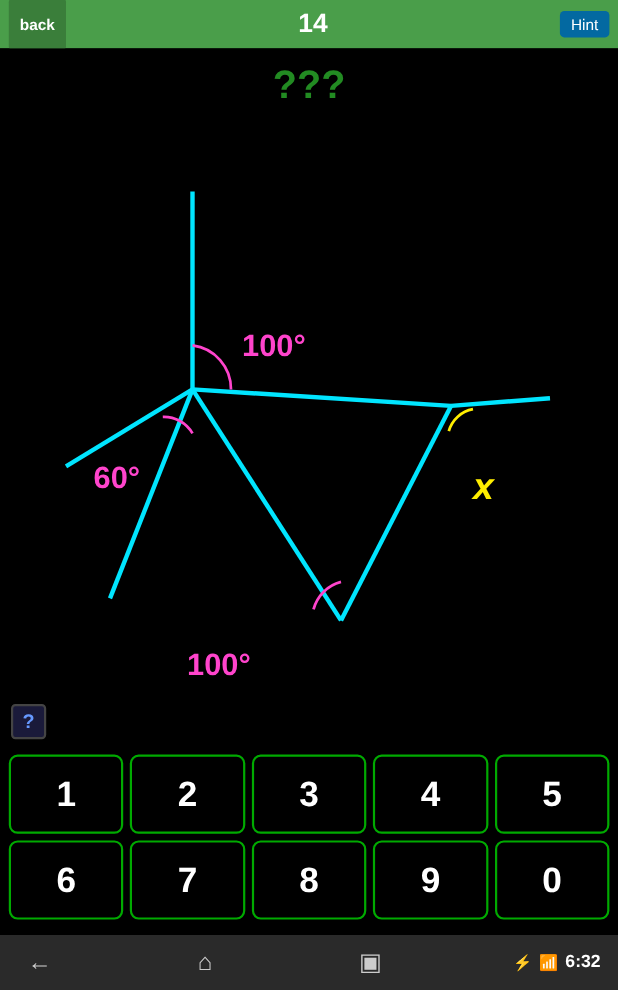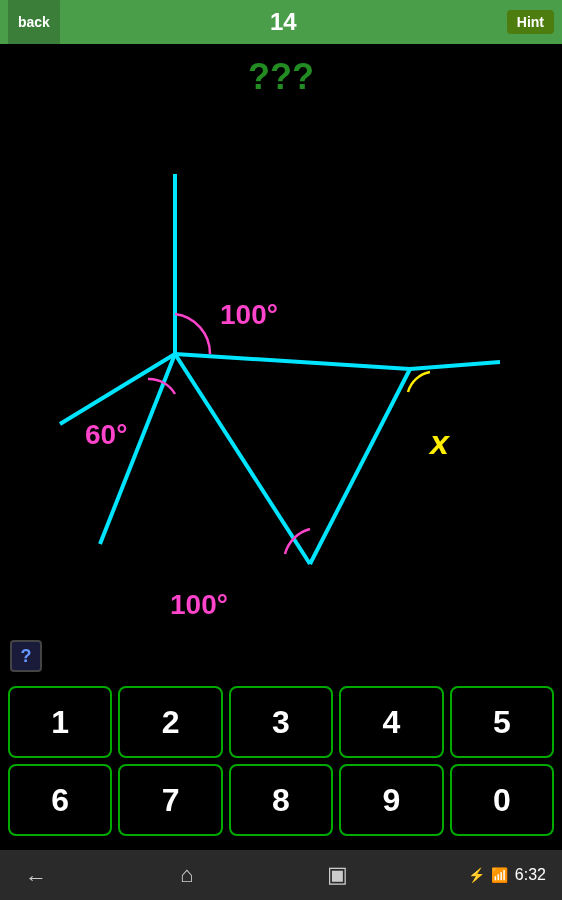--- a/index.html
+++ b/index.html
@@ -32,26 +32,26 @@
       font-weight: bold;
       cursor: pointer;
       border-radius: 4px;
     }
     #problem-number {
       color: white;
       font-size: 24px;
       font-weight: bold;
     }
     #hint-button {
-      background: #4d7c0f;
+      background: #0369a1;
       color: white;
       border: none;
       padding: 4px 10px;
       font-size: 14px;
-      font-weight: bold;
+      font-weight: normal;
       cursor: pointer;
       border-radius: 4px;
     }
 
     
     #question-area {
       background: #000;
       flex: 1;
       display: flex;
       flex-direction: column;
@@ -143,21 +143,21 @@
     }
     #status-bar-right {
       display: flex;
       align-items: center;
       gap: 6px;
       color: #ccc;
       font-size: 14px;
     }
     #time-display {
       font-size: 16px;
-      font-weight: normal;
+      font-weight: bold;
       color: white;
     }
   </style>
 </head>
 <body>
 
 <div id="top-bar">
   <button id="back-button">back</button>
   <span id="problem-number">14</span>
   <button id="hint-button">Hint</button>

